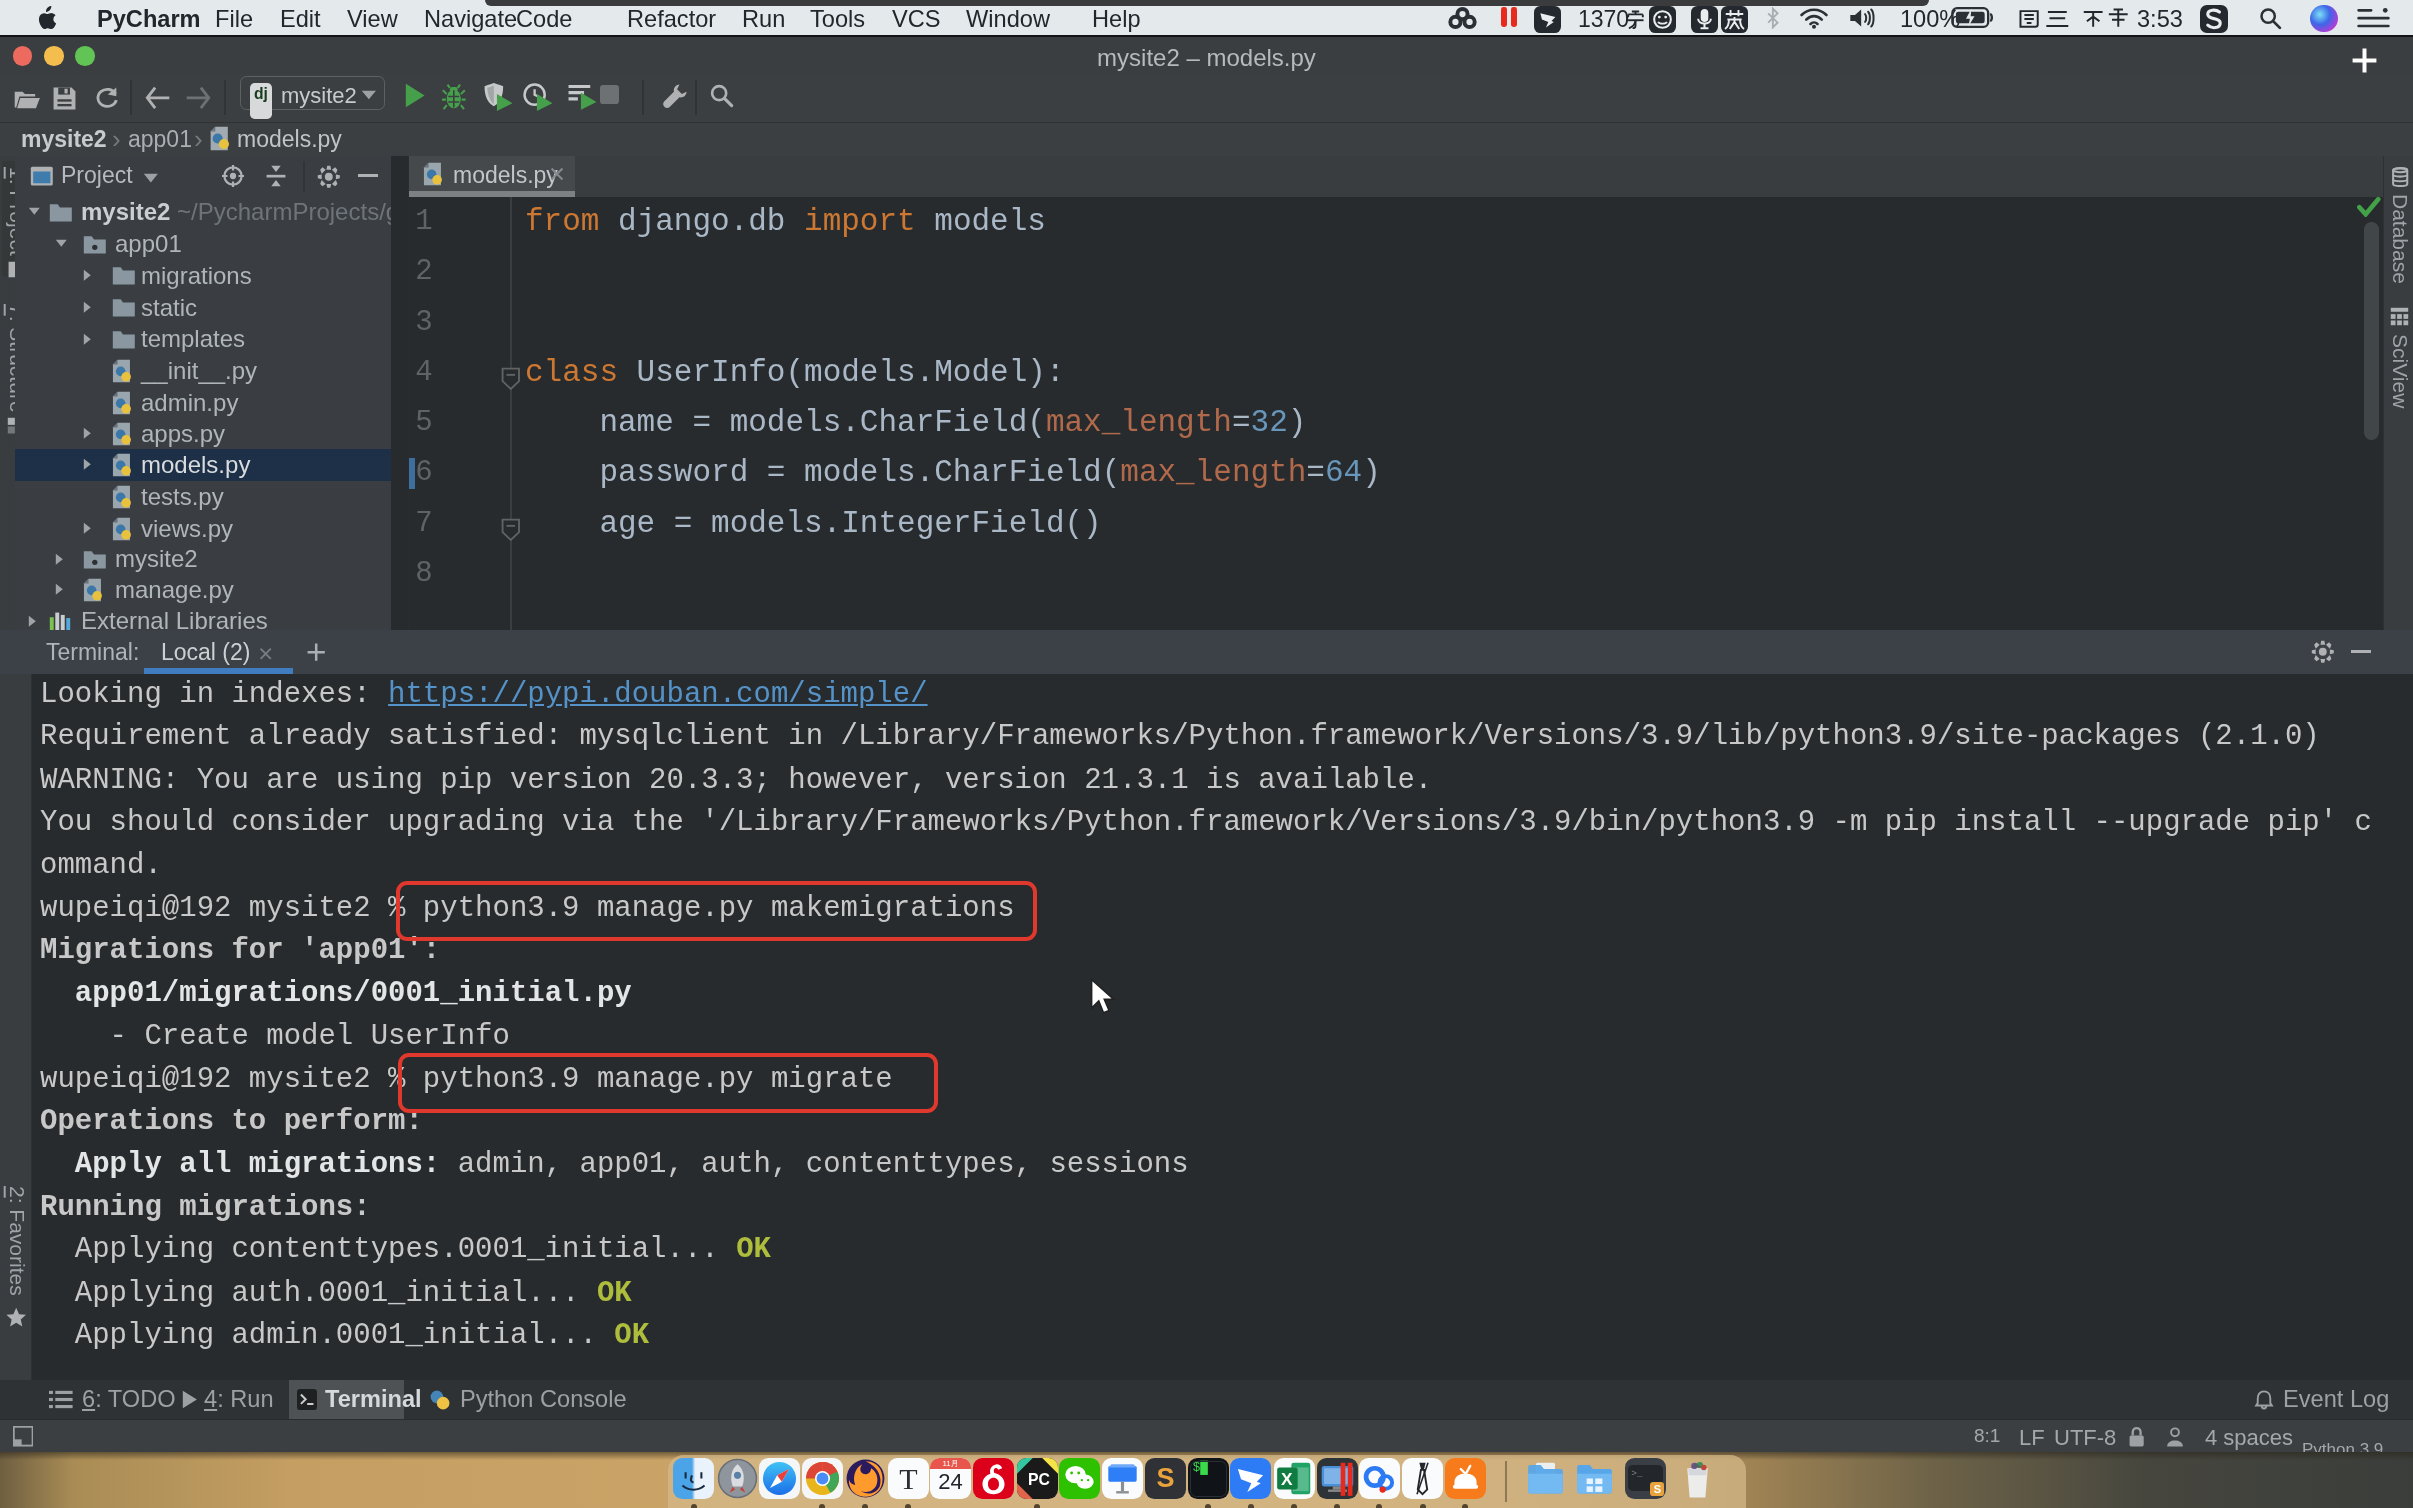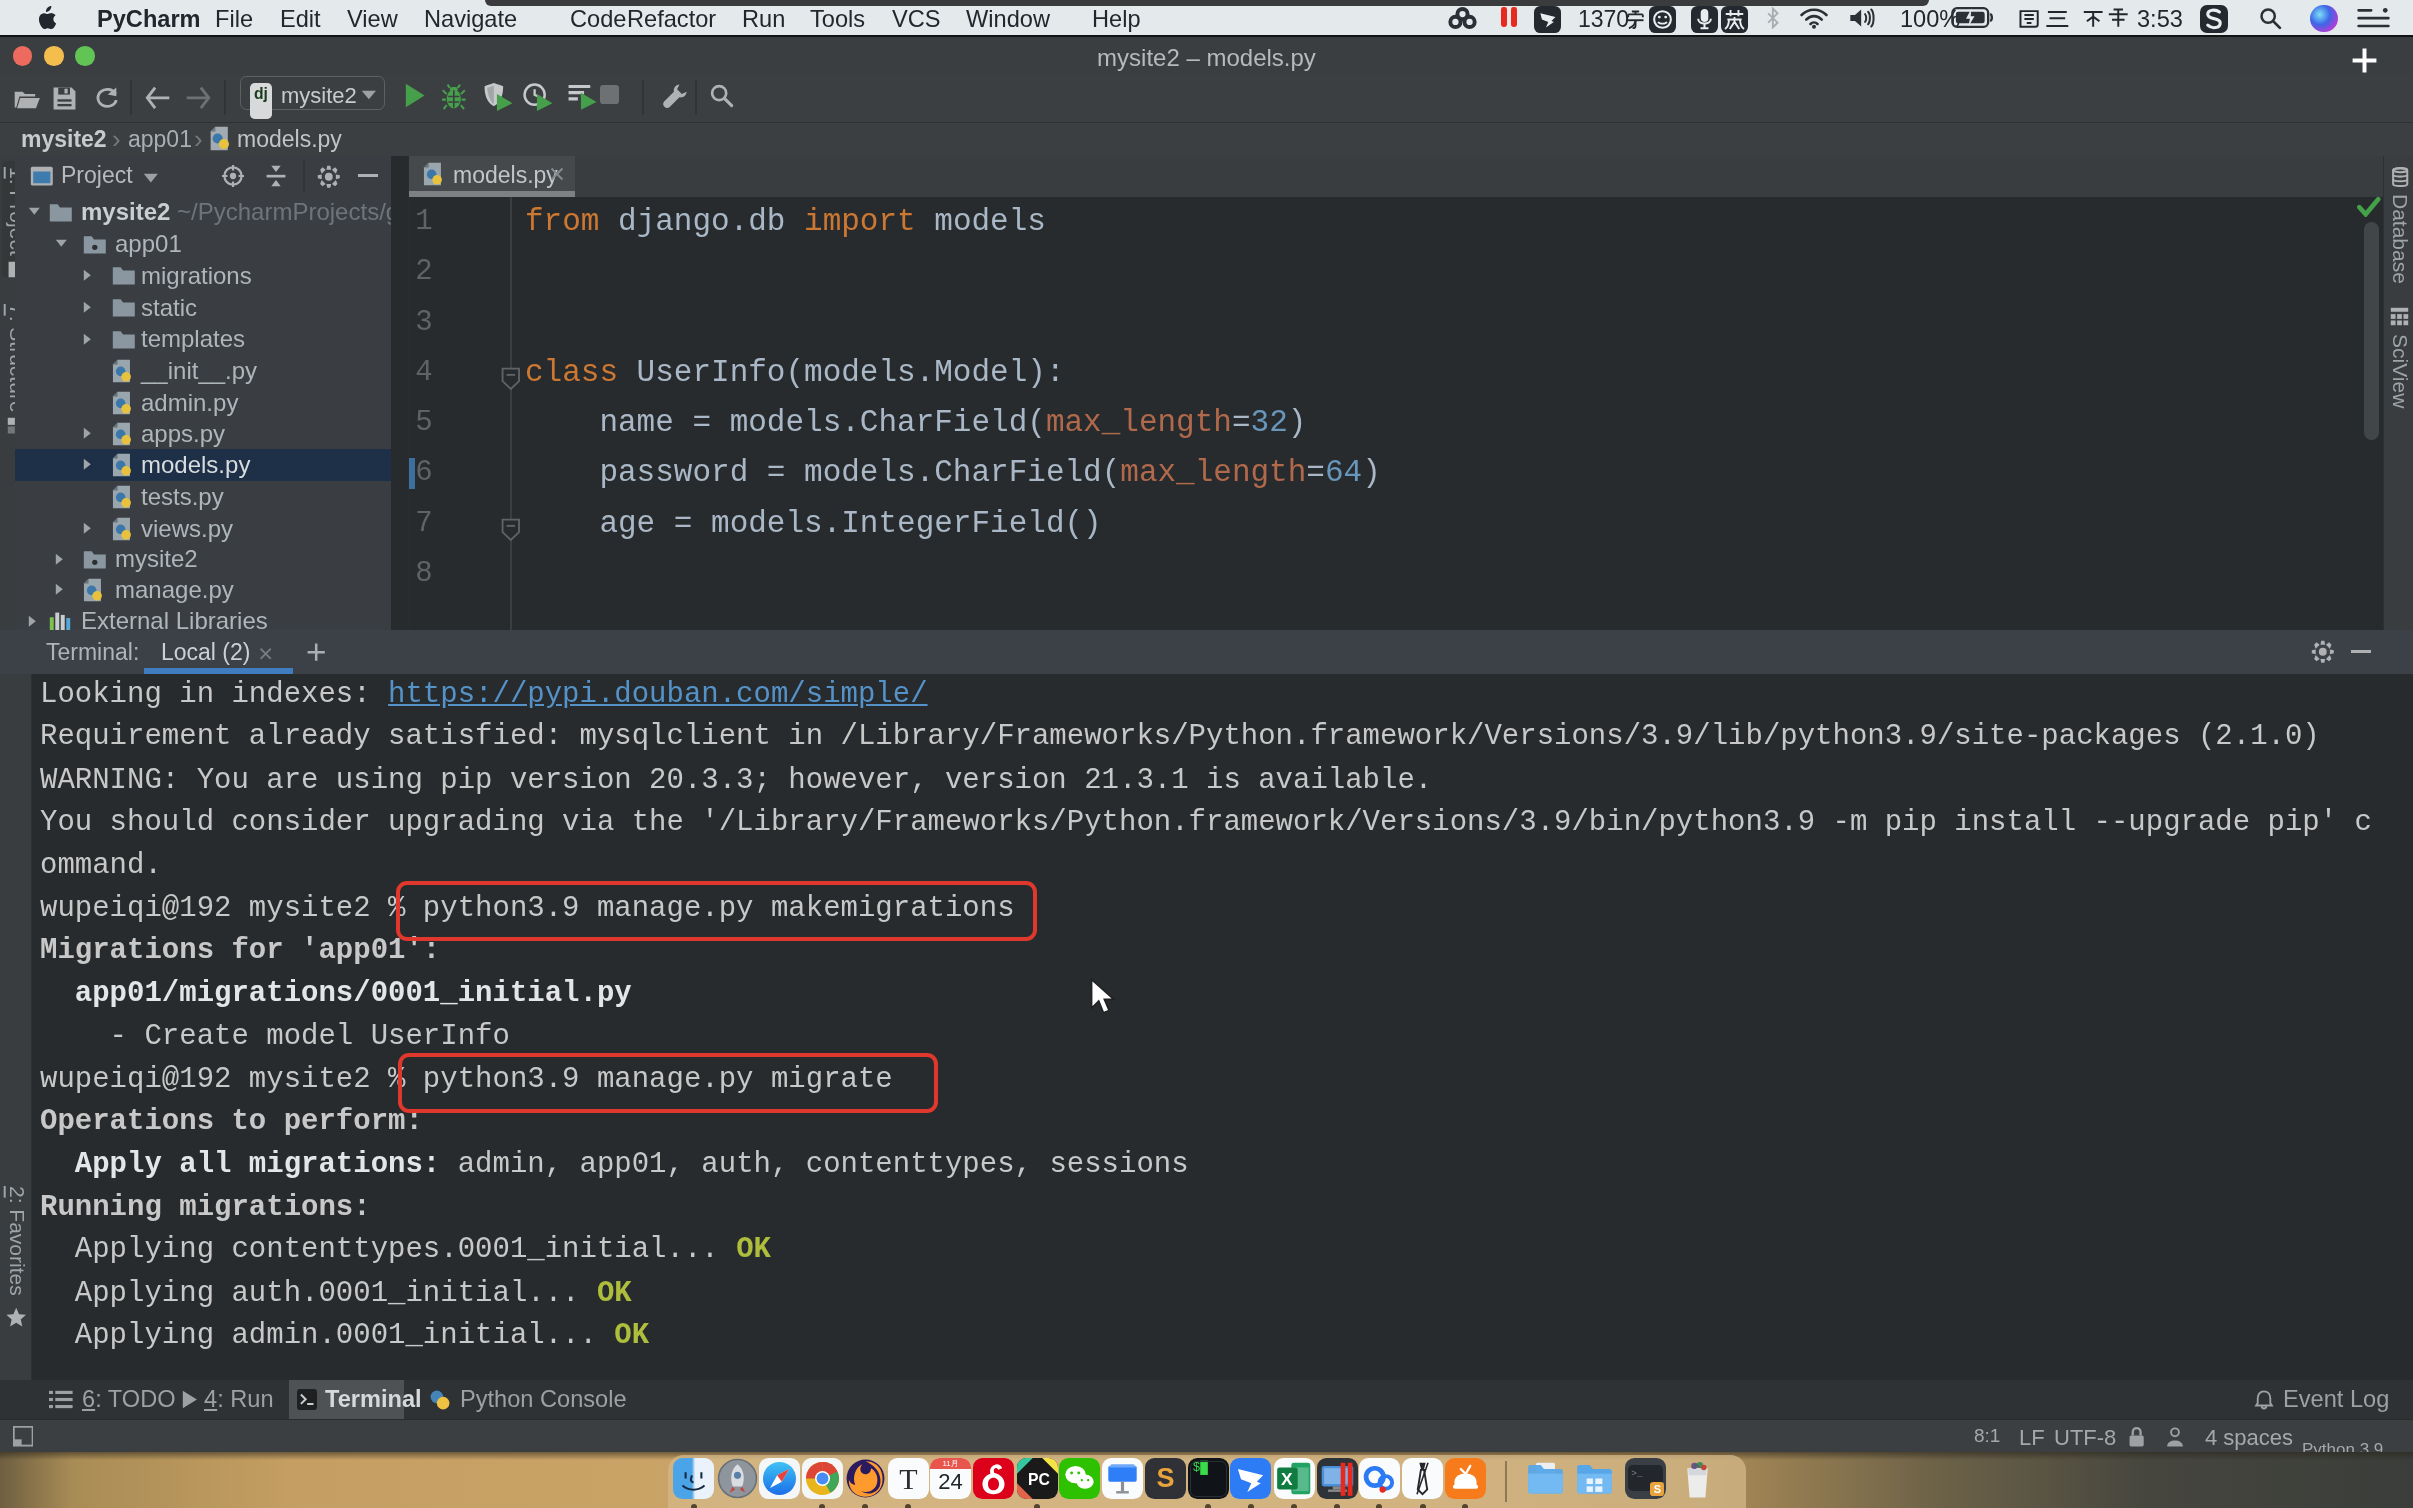--- a/index.html
+++ b/index.html
@@ -24,21 +24,21 @@
 </style></head><body>
 <div class="abs" style="left:0;top:0;width:2413px;height:35px;background:#E4E9EC;color:#21272D;font-size:23.6px;">
     <svg class="abs" style="left:35px;top:5.5px;" width="21" height="25" viewBox="0 0 27 32">
       <path fill="#21272D" d="M19.2 5.1c1.2-1.5 2-3.5 1.8-5.4-1.7.1-3.8 1.2-5 2.6-1.1 1.3-2.1 3.3-1.8 5.2 1.9.2 3.8-1 5-2.4zM23.6 17c0-3.5 2.8-5.1 2.9-5.2-1.6-2.3-4.1-2.7-5-2.7-2.1-.2-4.1 1.2-5.2 1.2-1 0-2.7-1.2-4.5-1.2-2.3 0-4.4 1.4-5.6 3.4-2.4 4.1-.6 10.2 1.7 13.6 1.1 1.6 2.5 3.5 4.3 3.4 1.7-.1 2.4-1.1 4.4-1.1 2.1 0 2.6 1.1 4.5 1.1 1.9 0 3-1.7 4.2-3.3 1.3-1.9 1.8-3.8 1.9-3.9-.1-.1-3.6-1.5-3.6-5.3z"></path>
     </svg>
     <span class="mi" style="left:97px;font-weight:bold;">PyCharm</span>
     <span class="mi" style="left:215px;">File</span>
     <span class="mi" style="left:280px;">Edit</span>
     <span class="mi" style="left:347px;">View</span>
     <span class="mi" style="left:424px;">Navigate</span>
-    <span class="mi" style="left:570px;">Code</span>
+    <span class="mi" style="left:516px;">Code</span>
     <span class="mi" style="left:627px;">Refactor</span>
     <span class="mi" style="left:742px;">Run</span>
     <span class="mi" style="left:810px;">Tools</span>
     <span class="mi" style="left:892px;">VCS</span>
     <span class="mi" style="left:966px;">Window</span>
     <span class="mi" style="left:1092px;">Help</span>
     <div class="abs" style="left:485px;top:0;width:1444px;height:6.3px;background:#3A3B3D;border-radius:0 0 7px 7px;"></div>
     <svg class="abs" style="left:1445px;top:7px;" width="35" height="22" viewBox="0 0 44 28">
       <g fill="none" stroke="#2A3035" stroke-width="5">
         <circle cx="13" cy="19" r="6.5"></circle>

